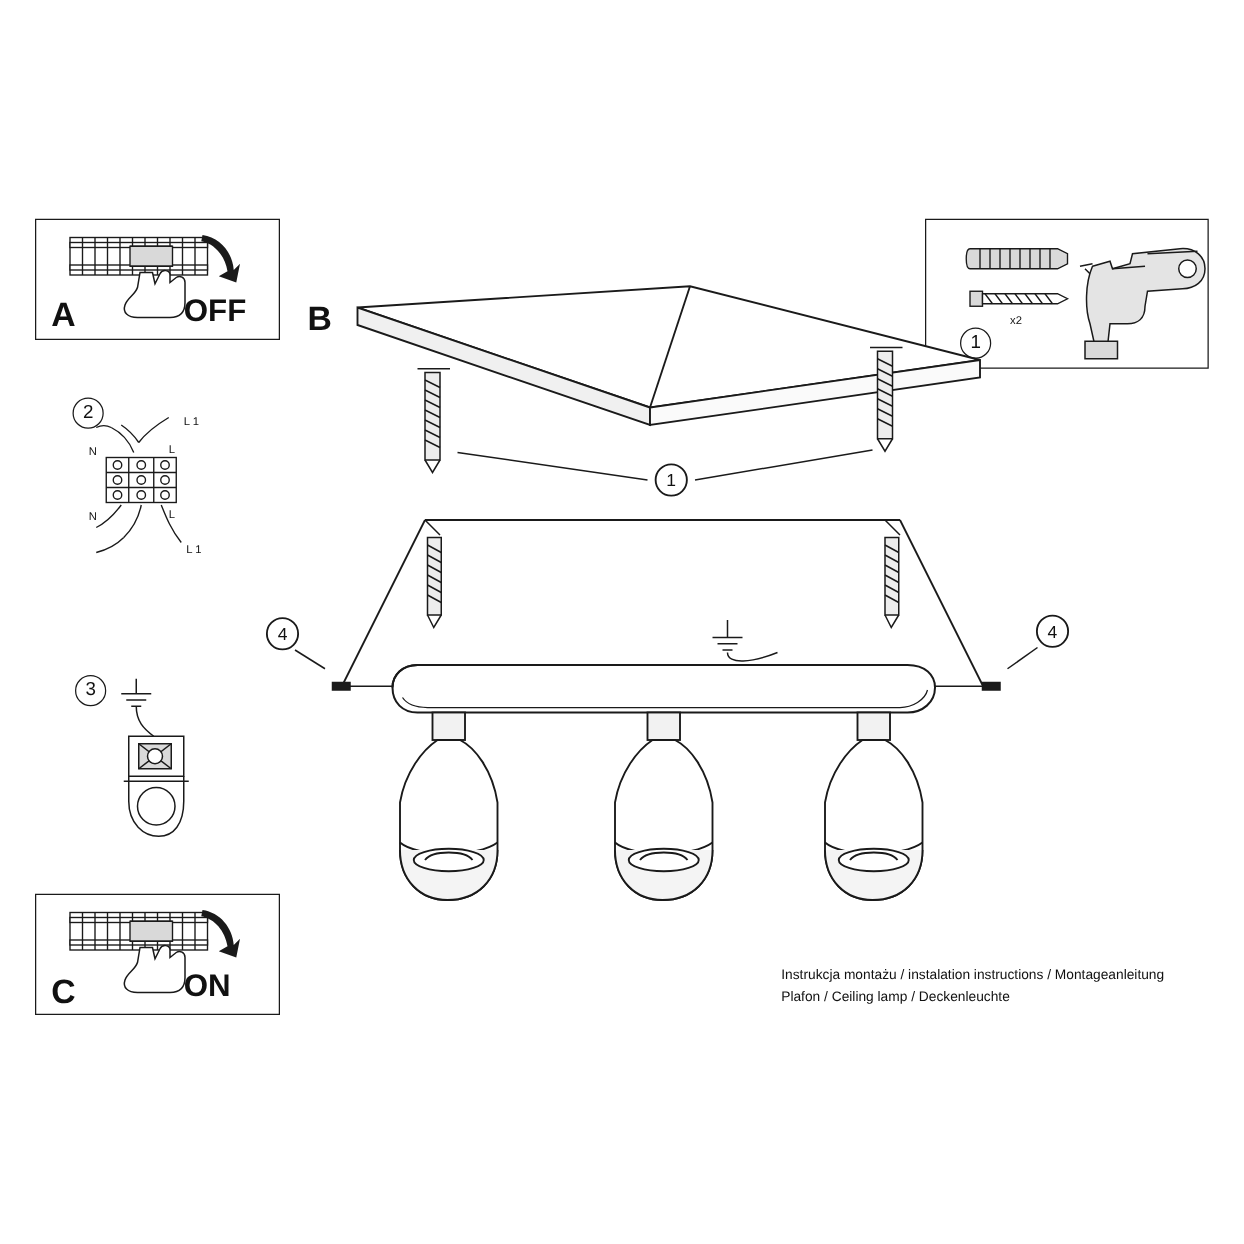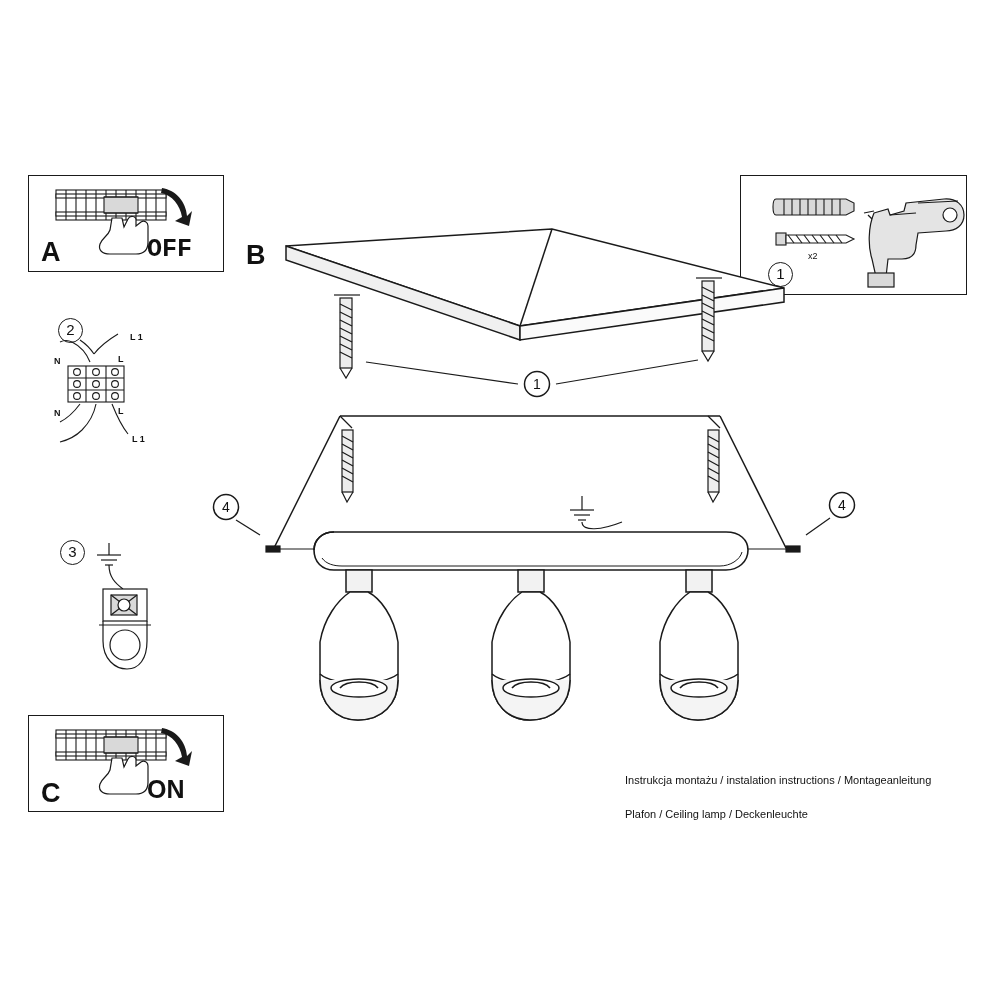--- a/index.html
+++ b/index.html
@@ -68,21 +68,21 @@
 </style>
 </head>
 <body>
 
 <div id="sheet">
 
   <div class="frame" style="left:28px; top:175px; width:196px; height:97px;"></div>
 
   <div class="lbl big-letter" style="left:41px; top:237px;">A</div>
 
-  <div class="lbl onoff" style="left:147px; top:235px;font-family:Liberation Mono, monospace;">OFF</div>
+  <div class="lbl onoff" style="left:147px; top:235px;">OFF</div>
 
   <div class="abs" style="left:40px; top:180px;">
     <svg width="180" height="90" viewBox="0 0 180 90">
       <g fill="none" stroke="#1a1a1a" stroke-width="1.1">
         <rect x="16" y="10" width="110" height="30"></rect>
         <rect x="16" y="14" width="110" height="4" fill="#fff"></rect>
         <rect x="16" y="32" width="110" height="4" fill="#fff"></rect>
         <line x1="26" y1="10" x2="26" y2="40"></line>
         <line x1="36" y1="10" x2="36" y2="40"></line>
         <line x1="46" y1="10" x2="46" y2="40"></line>
@@ -103,21 +103,21 @@
       </g>
 
       <g fill="#1a1a1a">
         <path d="M122 8 C136 10 146 22 147 36 L152 31 L149 46 L135 41 L142 37 C140 25 132 15 121 13 Z"></path>
       </g>
     </svg>
   </div>
 
   <div class="step-num" style="left:58px; top:318px;">2</div>
 
-  <div class="abs" style="left:46px; top:318px;font-weight:bold;">
+  <div class="abs" style="left:63px; top:318px;">
     <svg width="130" height="160" viewBox="0 0 130 160">
       <g fill="none" stroke="#1a1a1a" stroke-width="1.1">
 
         <path d="M48 36 C54 28 62 22 72 16"></path>
         <path d="M44 44 C40 34 34 28 26 24"></path>
         <path d="M26 24 C22 22 18 22 14 24"></path>
         <path d="M48 36 C44 30 40 26 34 22"></path>
 
         <rect x="22" y="48" width="56" height="36"></rect>
         <line x1="22" y1="60" x2="78" y2="60"></line>
@@ -350,15 +350,15 @@
         <path d="M460 412 C448 420 434 438 430 462 L430 500 C430 524 446 540 468 540 C492 540 508 524 508 500 L508 462 C504 436 490 418 478 412 Z" fill="#ffffff"></path>
         <path d="M430 494 C444 506 492 506 508 494"></path>
         <path d="M430 500 C430 524 446 540 468 540 C492 540 508 524 508 500" fill="#f4f4f4"></path>
         <ellipse cx="469" cy="508" rx="28" ry="9" fill="#ffffff"></ellipse>
         <path d="M450 508 C456 500 482 500 488 508"></path>
       </g>
     </svg>
   </div>
 
   <div class="footer-text" style="left:625px; top:772px;">Instrukcja montażu / instalation instructions / Montageanleitung</div>
-  <div class="footer-text" style="left:625px; top:790px;margin-top:16px;">Plafon / Ceiling lamp / Deckenleuchte</div>
+  <div class="footer-text" style="left:625px; top:790px;">Plafon / Ceiling lamp / Deckenleuchte</div>
 
 </div>
 
 </body></html>

